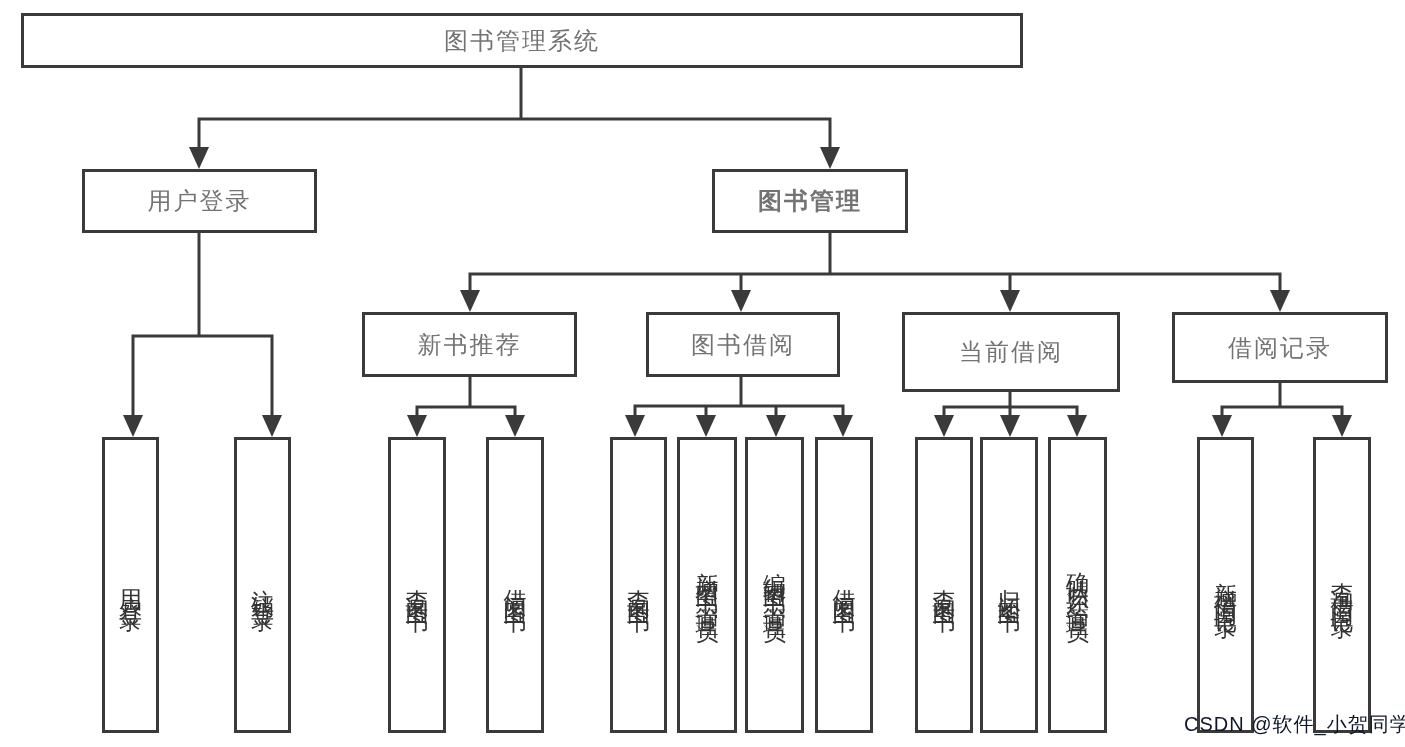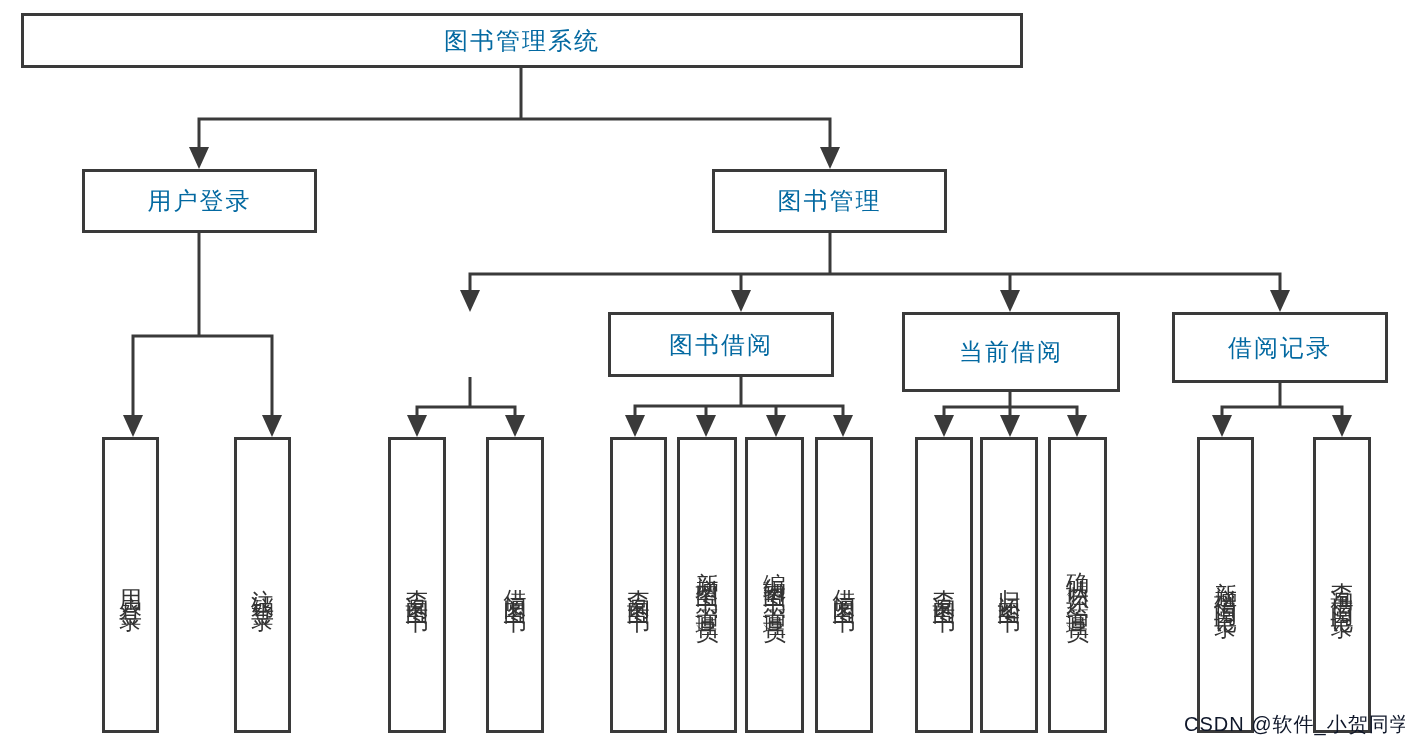--- a/index.html
+++ b/index.html
@@ -4,21 +4,21 @@
 <style>
   html,body{margin:0;padding:0;background:#ffffff;}
   #canvas{
     position:relative;width:1405px;height:747px;background:#ffffff;overflow:hidden;
     font-family:"Liberation Sans","DejaVu Sans",sans-serif;color:#333333;
   }
   .node{
     position:absolute;box-sizing:border-box;border:3px solid #3a3a3a;background:#ffffff;
     display:flex;align-items:center;justify-content:center;
   }
-  .hnode span{font-size:24px;letter-spacing:2px;line-height:1;color:#0369a1;}
+  .hnode span{font-size:24px;letter-spacing:2px;line-height:1;color:#737373;}
   .leaf span{
     writing-mode:vertical-rl;text-orientation:mixed;
     font-size:23px;letter-spacing:7px;line-height:1;color:#333333;
   }
   #connectors{position:absolute;left:0;top:0;pointer-events:none;}
   #watermark{
     position:absolute;left:1184px;top:711px;width:215px;
     font-size:20px;color:#0f172a;letter-spacing:1px;white-space:nowrap;z-index:5;
   }
 </style>
@@ -79,25 +79,28 @@
     </g>
   </svg>
 
   <div class="node hnode" style="left:21px;top:13px;width:1002px;height:55px;">
     <span>图书管理系统</span>
   </div>
 
   <div class="node hnode" style="left:82px;top:169px;width:235px;height:64px;">
     <span>用户登录</span>
   </div>
-  <div class="node hnode" style="left:712px;top:169px;width:235px;height:64px;">
+  <div class="node hnode" style="left:712px;top:169px;width:196px;height:64px;font-weight:bold;">
     <span>图书管理</span>
   </div>
 
-  <div class="node hnode" style="left:608px;top:312px;width:226px;height:65px;">
+  <div class="node hnode" style="left:362px;top:312px;width:215px;height:65px;">
+    <span>新书推荐</span>
+  </div>
+  <div class="node hnode" style="left:646px;top:312px;width:194px;height:65px;">
     <span>图书借阅</span>
   </div>
   <div class="node hnode" style="left:902px;top:312px;width:218px;height:80px;">
     <span>当前借阅</span>
   </div>
   <div class="node hnode" style="left:1172px;top:312px;width:216px;height:71px;">
     <span>借阅记录</span>
   </div>
 
   <div class="node leaf" style="left:102px;top:437px;width:57px;height:296px;">

